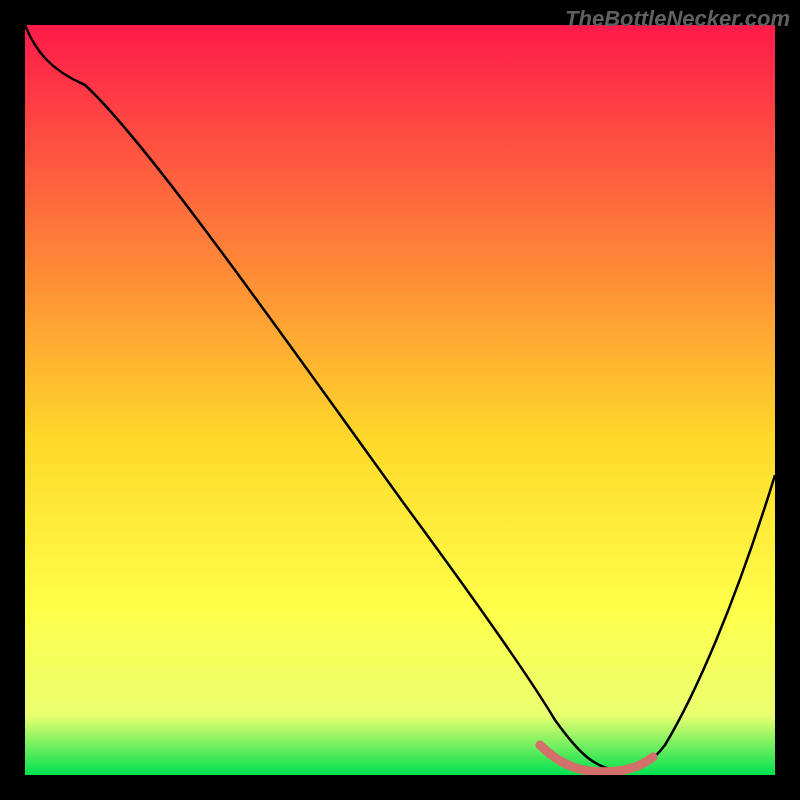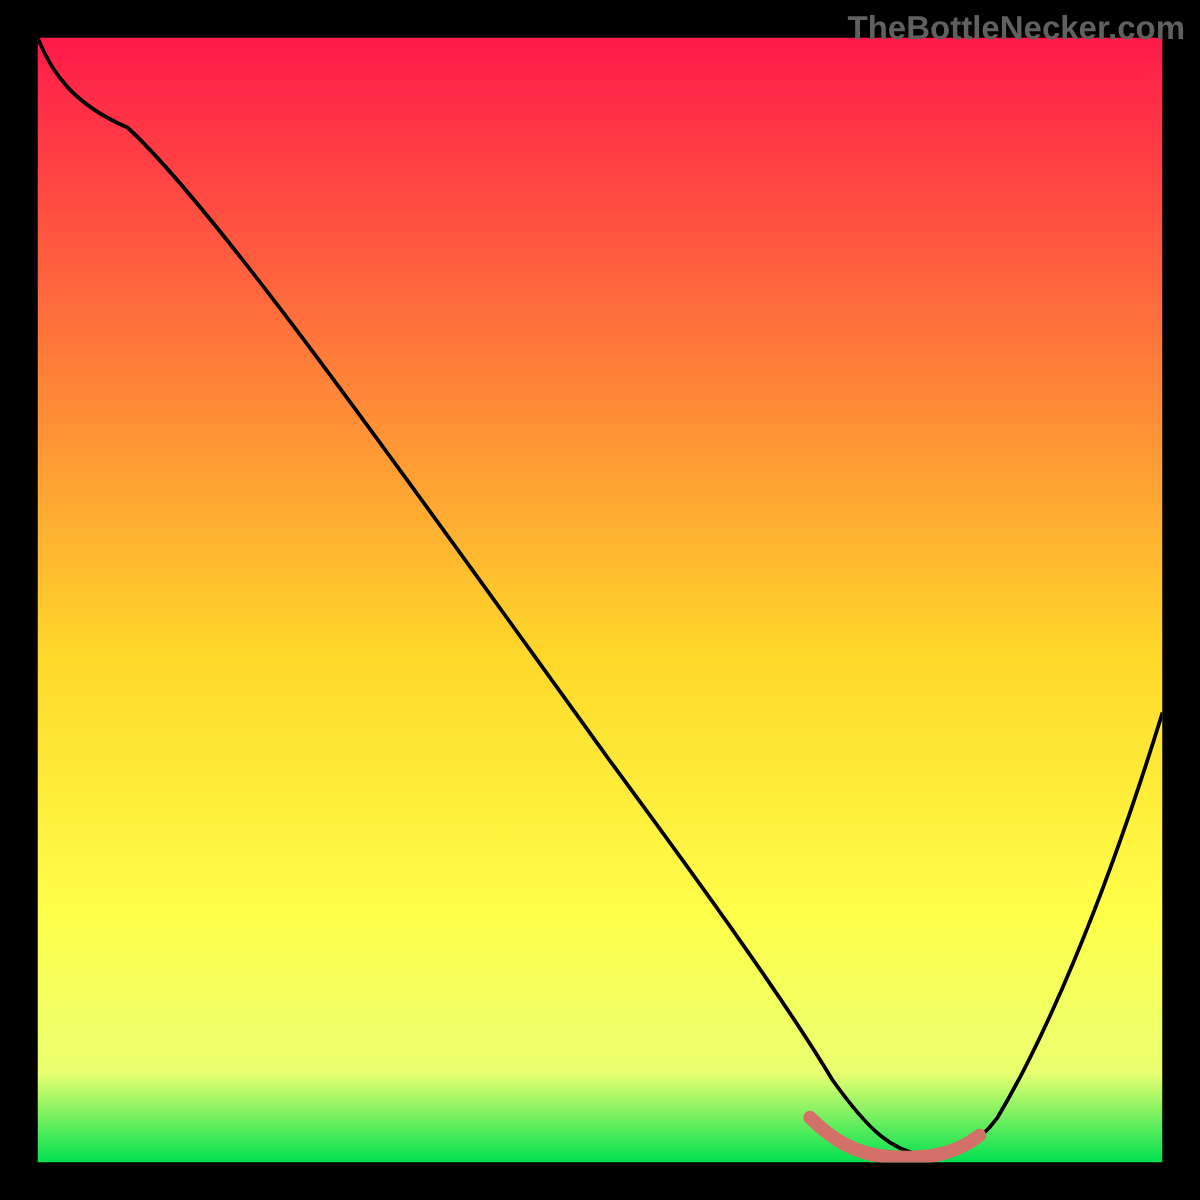--- a/index.html
+++ b/index.html
@@ -9,20 +9,21 @@
     width: 800px;
     height: 800px;
     position: relative;
     font-family: Arial, sans-serif;
   }
   .container {
     width: 800px;
     height: 800px;
     position: relative;
     background: #000;
+    font-style: italic;
   }
   .watermark {
     position: absolute;
     top: 6px;
     right: 10px;
     color: #606060;
     font-size: 22px;
     font-weight: bold;
     z-index: 10;
   }

